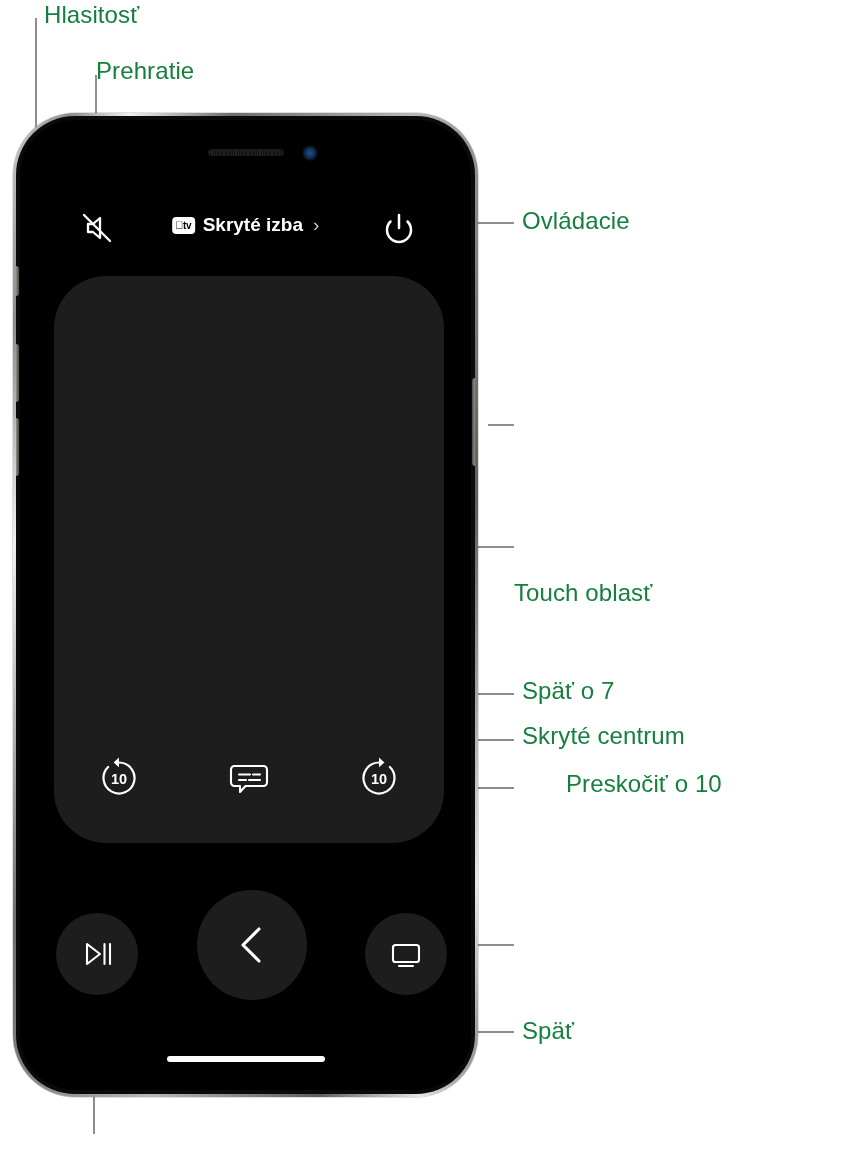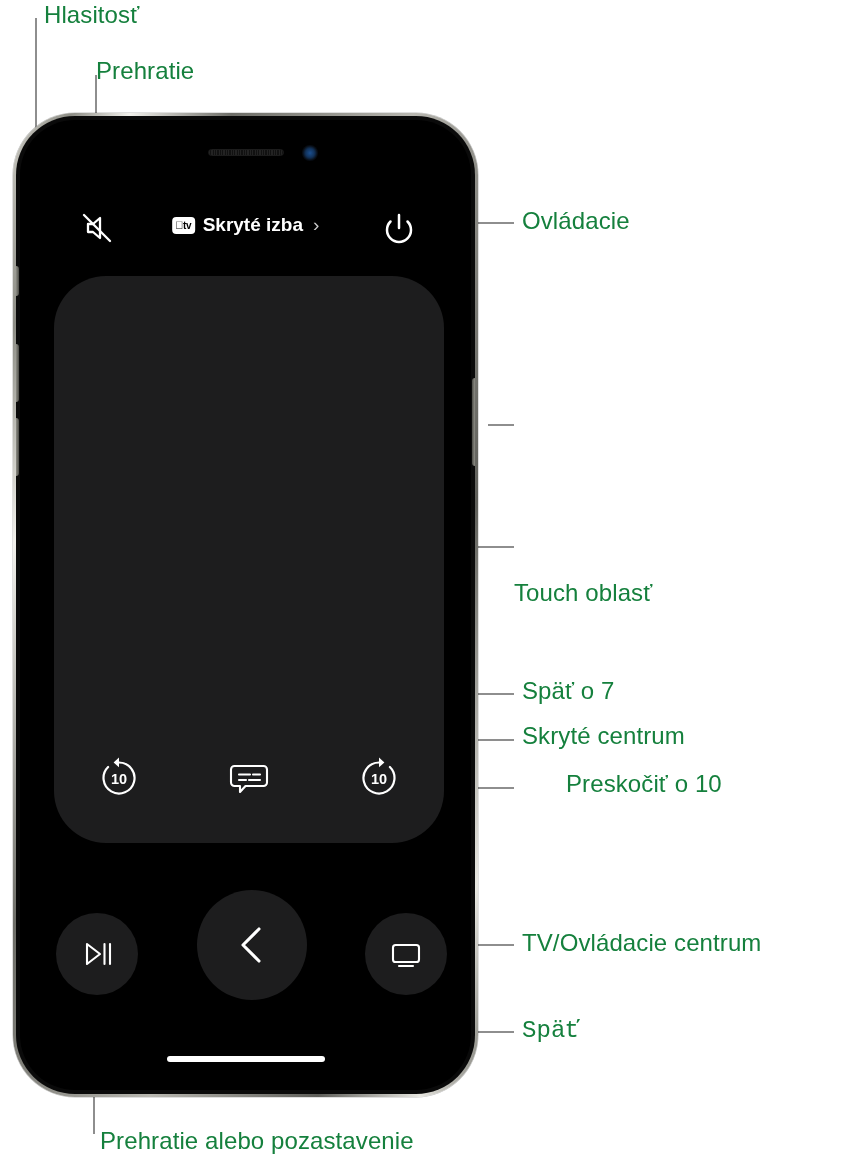--- a/index.html
+++ b/index.html
@@ -148,23 +148,21 @@
 
 <div id="stage">
 
   <div class="label" style="left:44px; top:2px;">Hlasitosť</div>
   <div class="label" style="left:96px; top:58px;">Prehratie</div>
   <div class="label" style="left:522px; top:208px;">Ovládacie</div>
   <div class="label" style="left:514px; top:532px;margin-top:48px;">Touch oblasť</div>
   <div class="label" style="left:522px; top:678px;">Späť o 7</div>
   <div class="label" style="left:522px; top:723px;">Skryté centrum</div>
   <div class="label" style="left:522px; top:771px;margin-left:44px;">Preskočiť o 10</div>
-  <div class="label" style="left:522px; top:930px;">TV/Ovládacie centrum</div>
-  <div class="label" style="left:522px; top:1018px;font-family:Liberation Mono, monospace;">Späť</div>
-  <div class="label" style="left:100px; top:1128px;">Prehratie alebo pozastavenie</div>
+  <div class="label" style="left:522px; top:1018px;">Späť</div>
 
   <div class="ln ln-v" style="left:35px; top:18px; height:388px;"></div>
   <div class="ln ln-h" style="left:23px; top:404px; width:13px;"></div>
 
   <div class="ln ln-v" style="left:23px; top:336px; height:172px;"></div>
   <div class="ln ln-h" style="left:23px; top:336px; width:13px;"></div>
   <div class="ln ln-h" style="left:23px; top:506px; width:13px;"></div>
 
   <div class="ln ln-v" style="left:95px; top:75px; height:136px;"></div>
 

